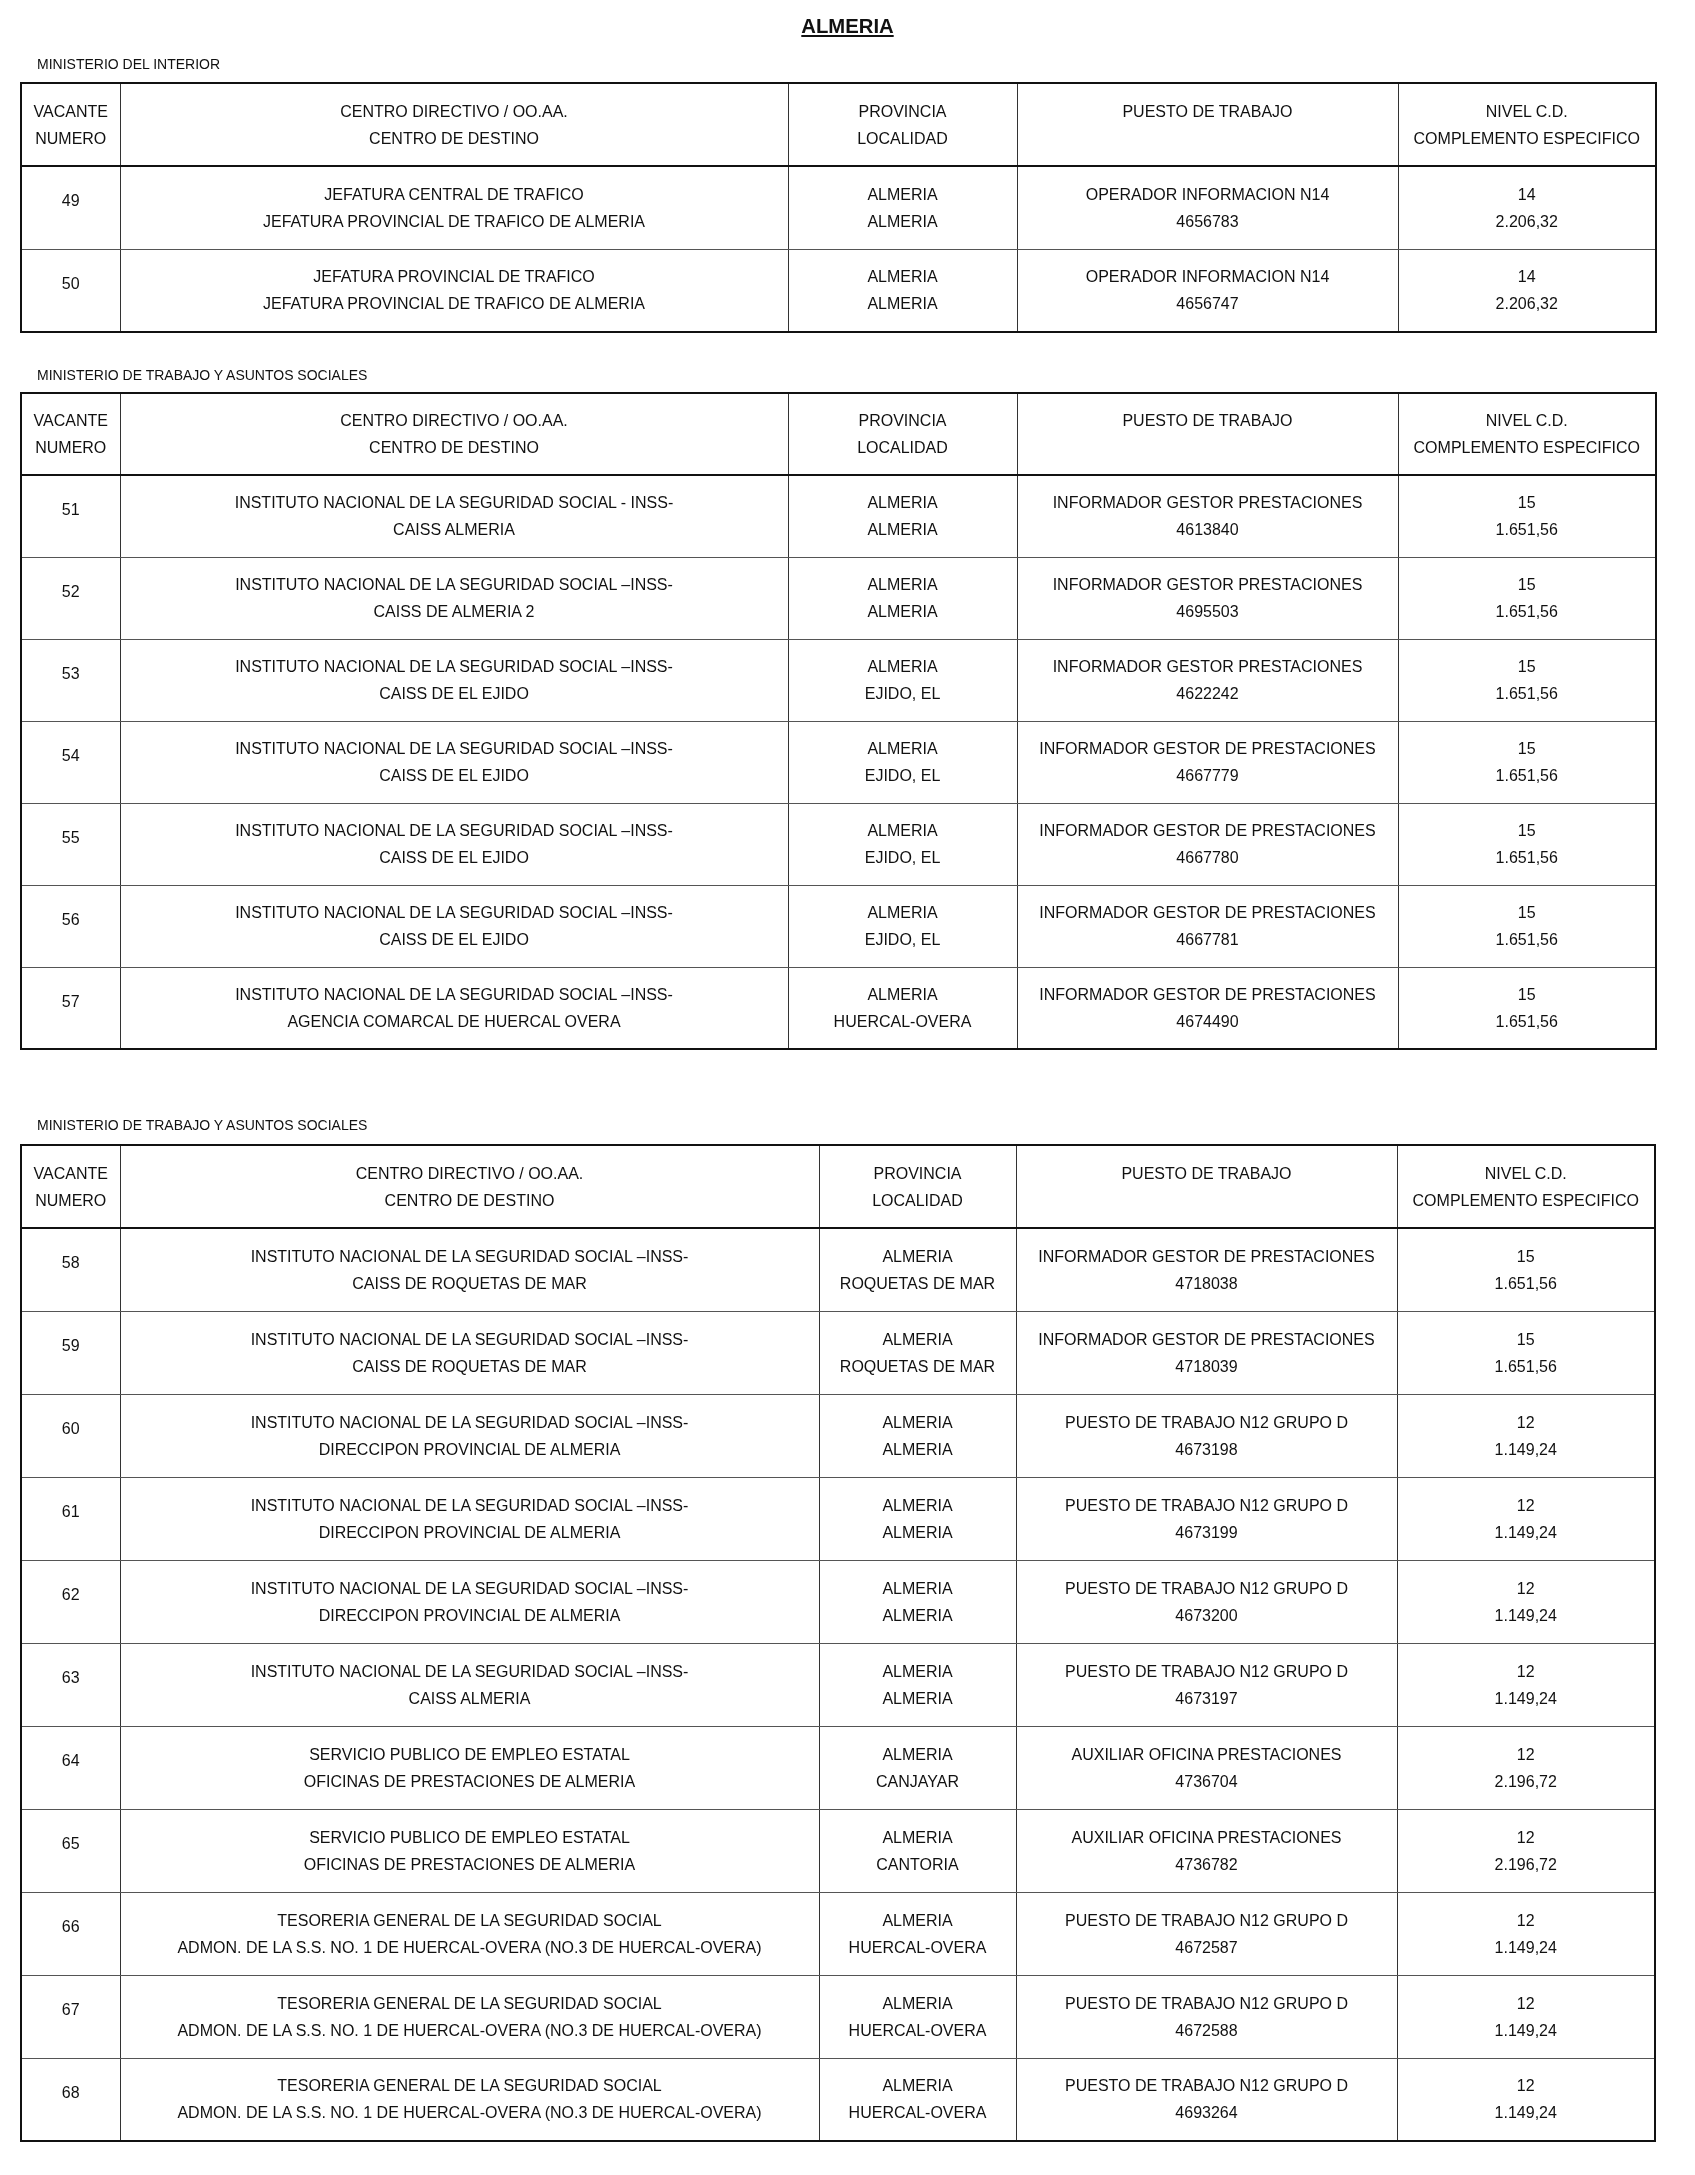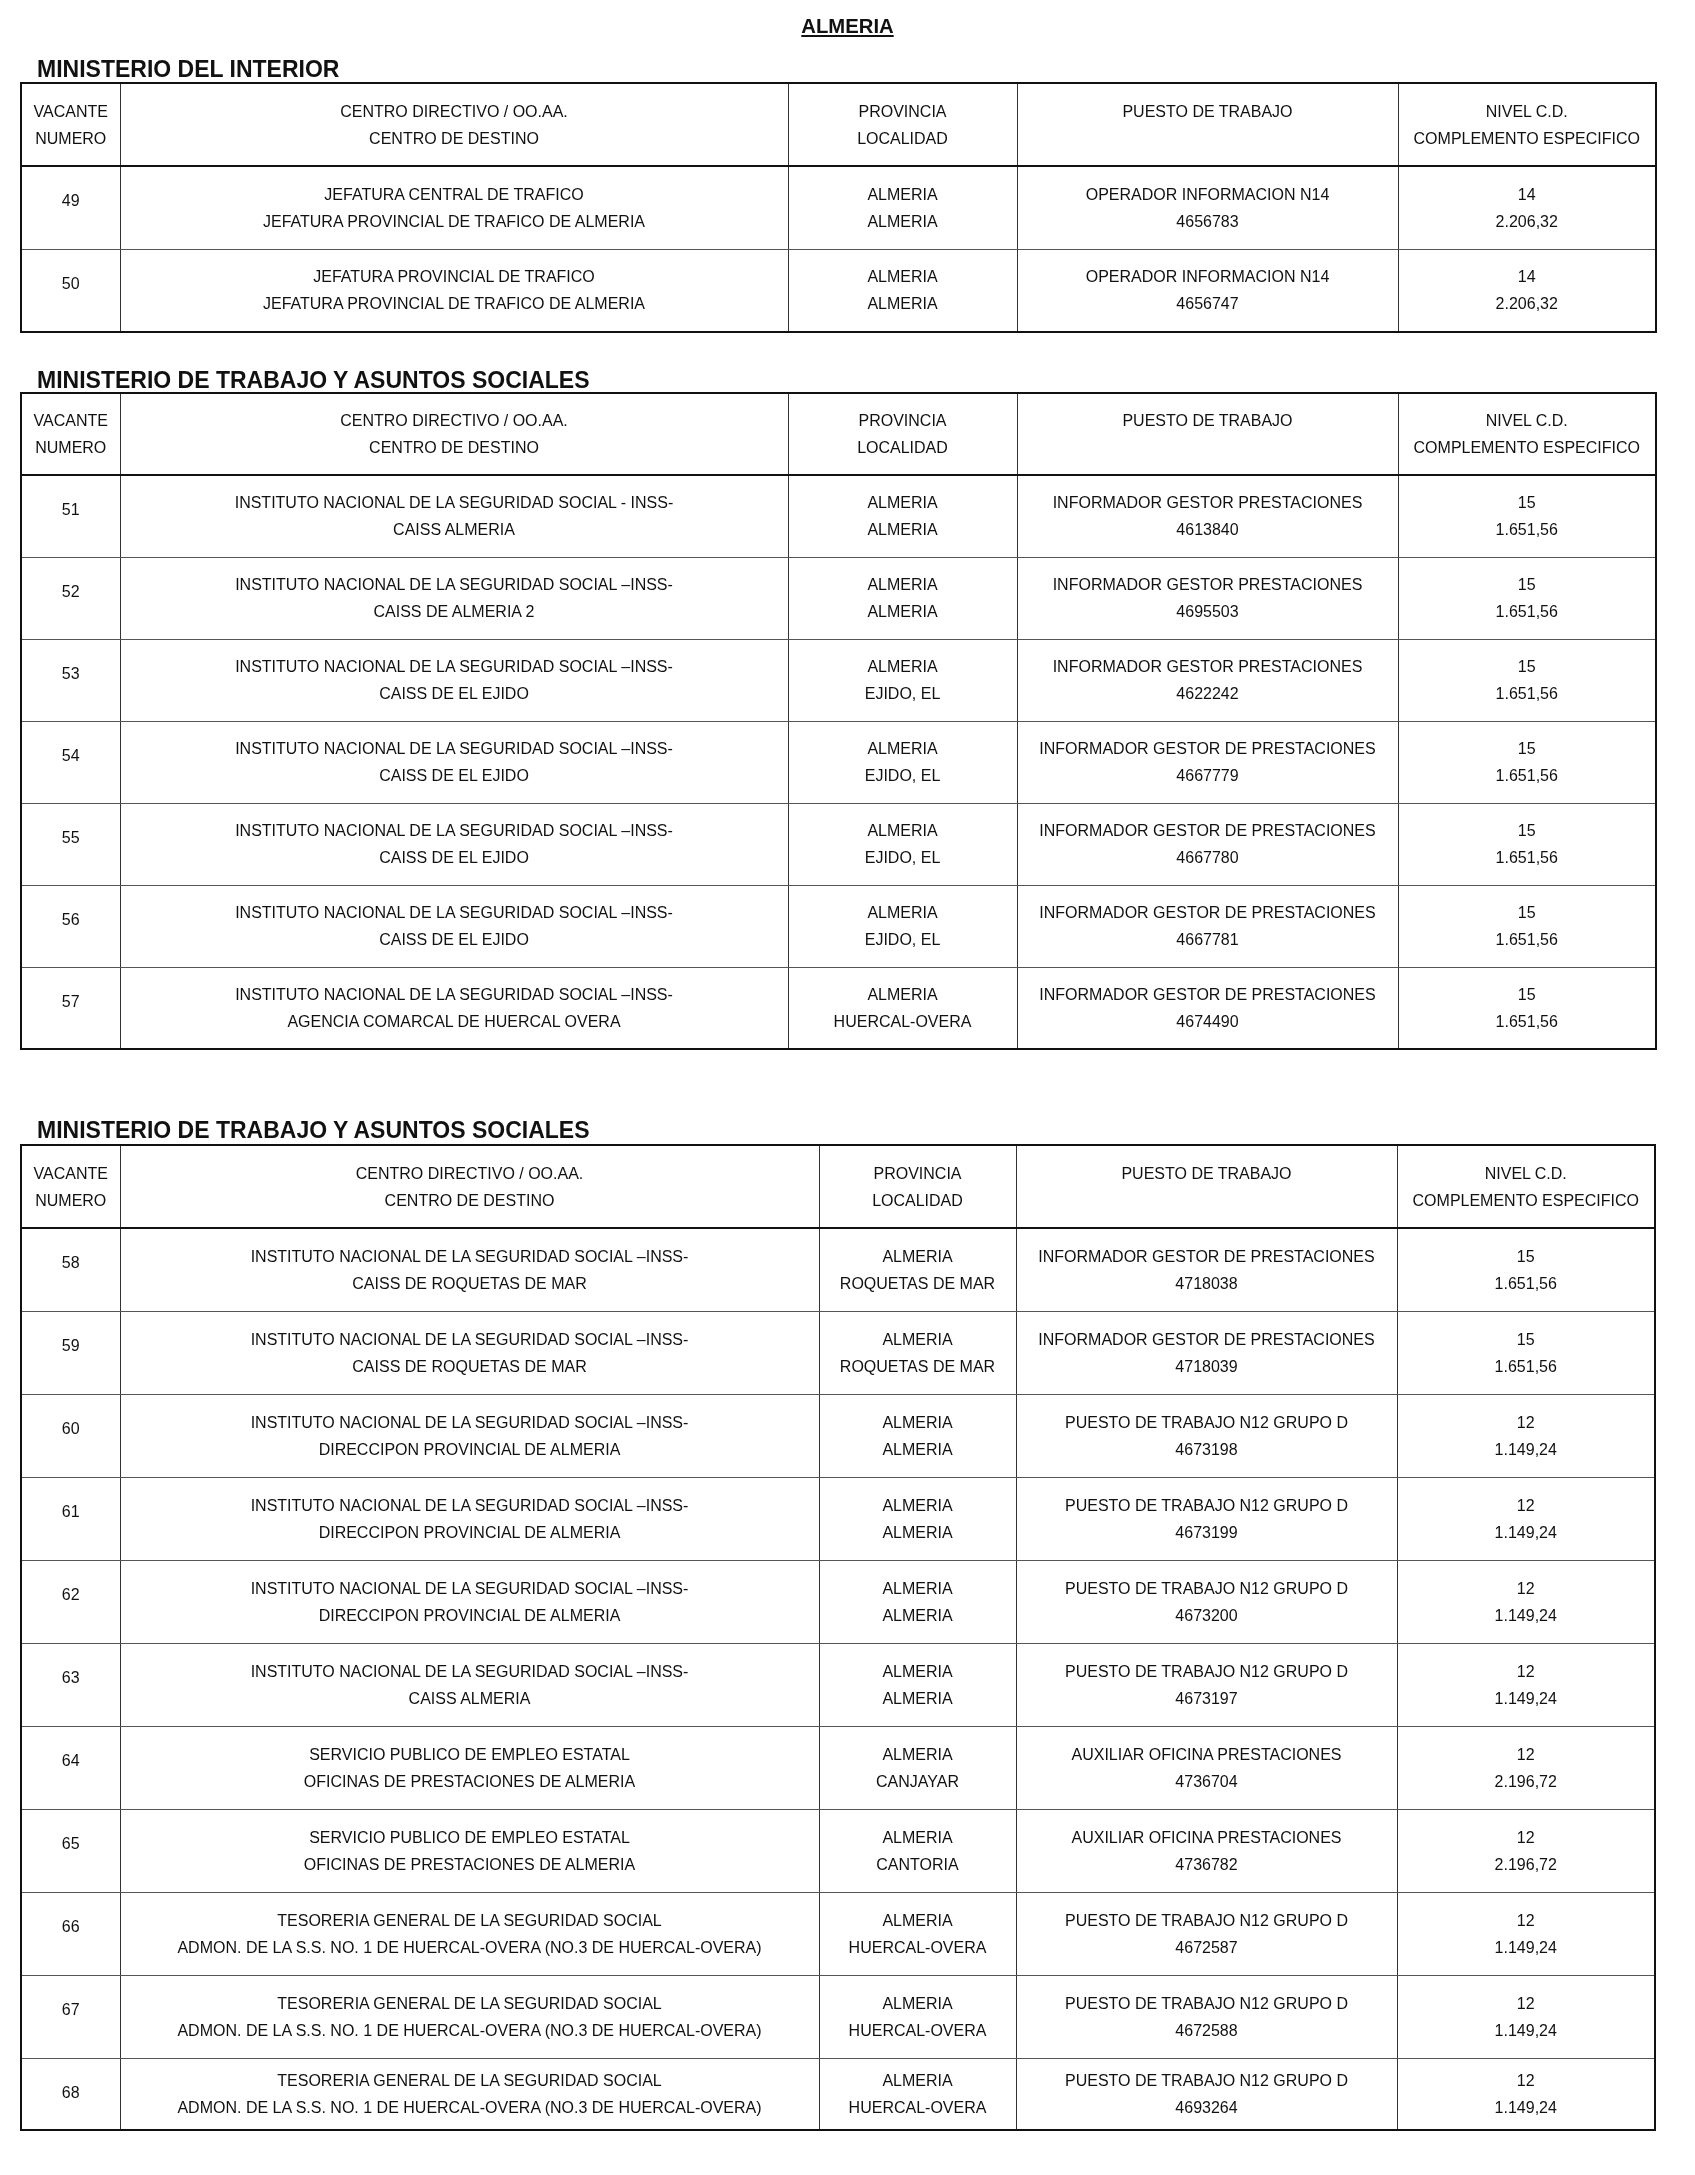--- a/index.html
+++ b/index.html
@@ -5,21 +5,21 @@
   html, body { margin: 0; padding: 0; background: #ffffff; }
   body {
     width: 1695px; height: 2176px; position: relative; overflow: hidden;
     font-family: "Liberation Sans", sans-serif; color: #111;
   }
   .page-title {
     position: absolute; left: 0; width: 1695px; top: 15.3px; text-align: center;
     font-weight: bold; font-size: 20.3px; text-decoration: underline;
   }
   .section-heading {
-    position: absolute; left: 37px; font-weight: bold; font-size: 23px;
+    position: absolute; left: 37px; font-weight: normal; font-size: 14px;
   }
   table.vac {
     position: absolute; left: 20px; width: 1635px;
     border-collapse: collapse; table-layout: fixed;
     border: 2.5px solid #111;
   }
   table.vac th, table.vac td {
     border-left: 1.3px solid #333; border-right: 1.3px solid #333;
     border-bottom: 1.3px solid #555;
     text-align: center; font-weight: normal; font-size: 16px;
@@ -498,21 +498,21 @@
         </td>
         <td class="puesto">
           <span class="l">PUESTO DE TRABAJO N12 GRUPO D</span>
           <span class="l">4672588</span>
         </td>
         <td class="nivel">
           <span class="l">12</span>
           <span class="l">1.149,24</span>
         </td>
       </tr>
-      <tr style="height: 72px; margin-top: 18px;">
+      <tr style="height: 83px; margin-top: 18px;">
         <td class="num">68</td>
         <td class="centro">
           <span class="l">TESORERIA GENERAL DE LA SEGURIDAD SOCIAL</span>
           <span class="l">ADMON. DE LA S.S. NO. 1 DE HUERCAL-OVERA (NO.3 DE HUERCAL-OVERA)</span>
         </td>
         <td class="prov">
           <span class="l">ALMERIA</span>
           <span class="l">HUERCAL-OVERA</span>
         </td>
         <td class="puesto">

